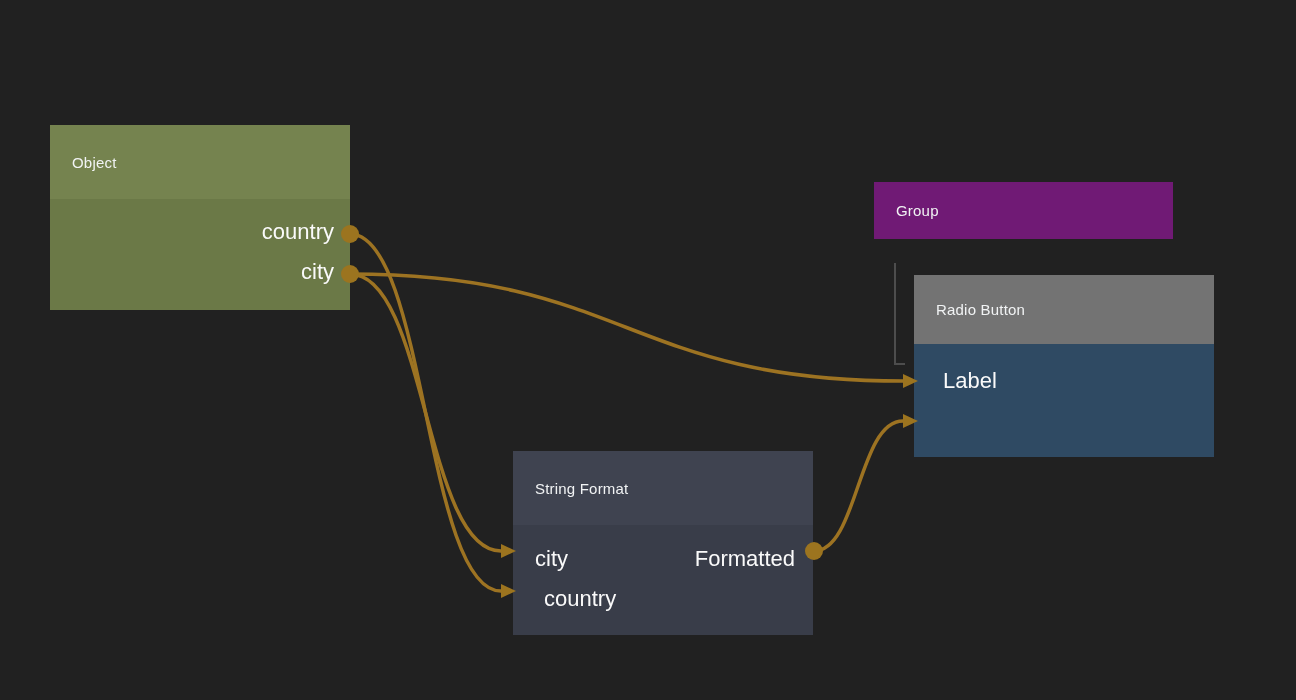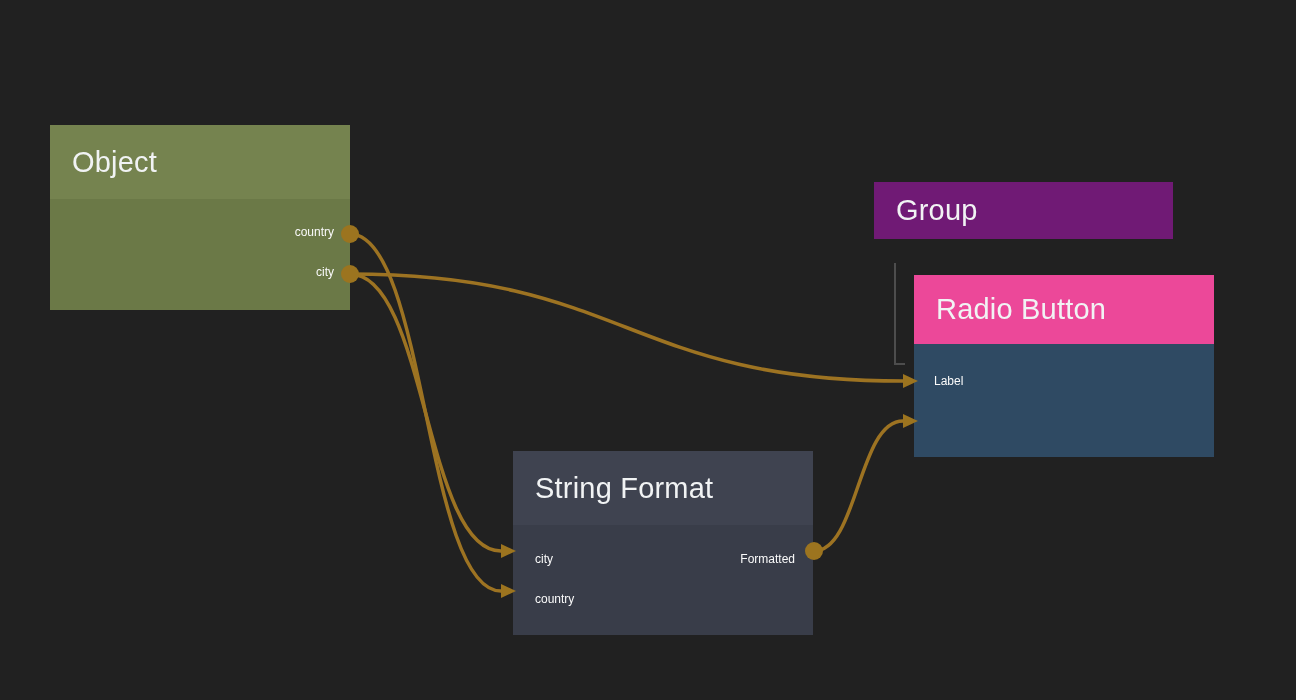--- a/index.html
+++ b/index.html
@@ -19,61 +19,62 @@
   }
   .node {
     position: absolute;
     box-sizing: border-box;
   }
   .node-header {
     box-sizing: border-box;
     display: flex;
     align-items: center;
     padding-left: 22px;
-    font-size: 29px;
+    font-size: 15px;
     font-weight: 400;
     color: #f1f3f4;
     letter-spacing: 0.2px;
   }
   .node-body {
     box-sizing: border-box;
   }
   .port-row {
     height: 40px;
     display: flex;
     align-items: center;
-    font-size: 12px;
+    font-size: 22px;
     color: #fafafa;
   }
   .port-row.outputs {
     justify-content: flex-end;
     padding-right: 16px;
   }
   .port-row.inputs {
     justify-content: flex-start;
     padding-left: 20px;
+    margin-left: 9px;
   }
   .port-row.split {
     justify-content: space-between;
     padding-left: 22px;
     padding-right: 18px;
   }
 
   
   #node-object { left: 50px; top: 125px; width: 300px; height: 185px; }
   #node-object .node-header { height: 74px; background: #75834f; }
   #node-object .node-body   { height: 111px; background: #6b7947; padding-top: 13px; }
 
   
   #node-group { left: 874px; top: 182px; width: 299px; height: 71px; }
   #node-group .node-header { height: 57px; background: #701a75; }
 
   
   #node-radio { left: 914px; top: 275px; width: 300px; height: 182px; }
-  #node-radio .node-header { height: 69px; background: #ec4899; }
+  #node-radio .node-header { height: 69px; background: #737373; }
   #node-radio .node-body   { height: 113px; background: #2f4a63; padding-top: 17px; }
 
   
   #node-stringformat { left: 513px; top: 443px; width: 300px; height: 184px; }
   #node-stringformat .node-header { height: 74px; background: #3f4350; margin-top: 8px; }
   #node-stringformat .node-body   { height: 110px; background: #393d49; padding-top: 14px; }
 
   #wires {
     position: absolute;
     left: 0; top: 0;

